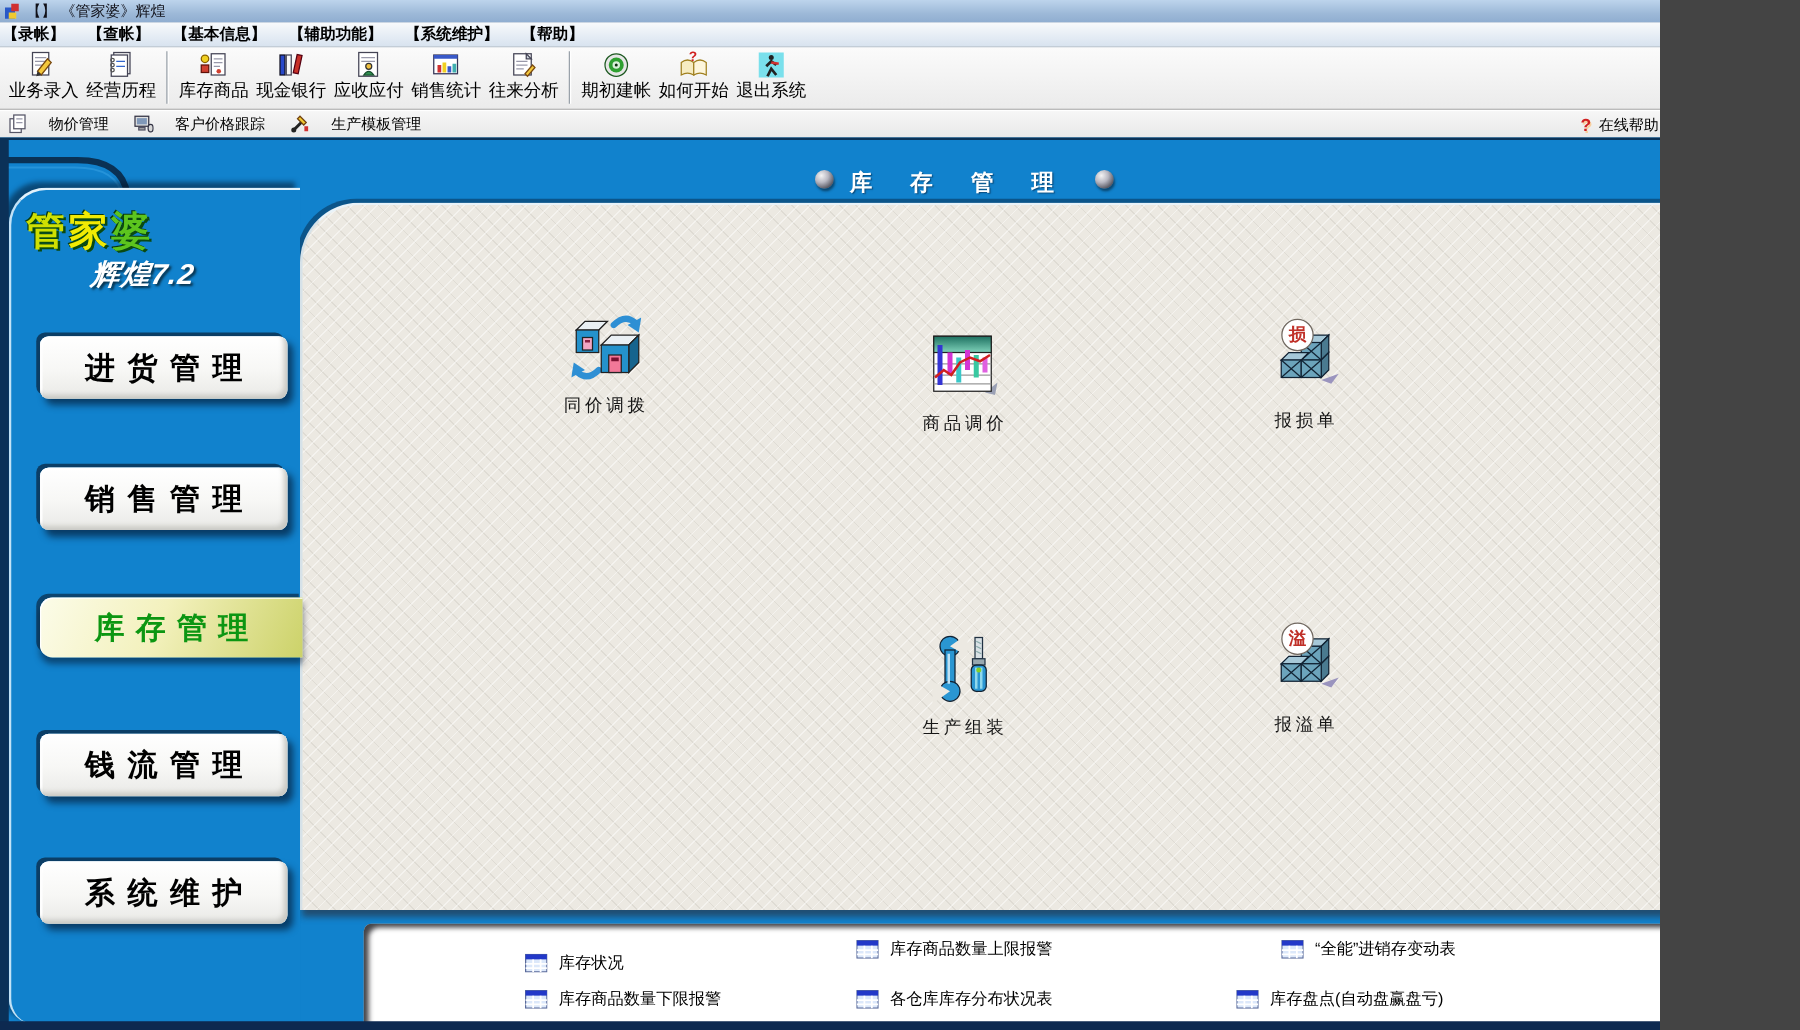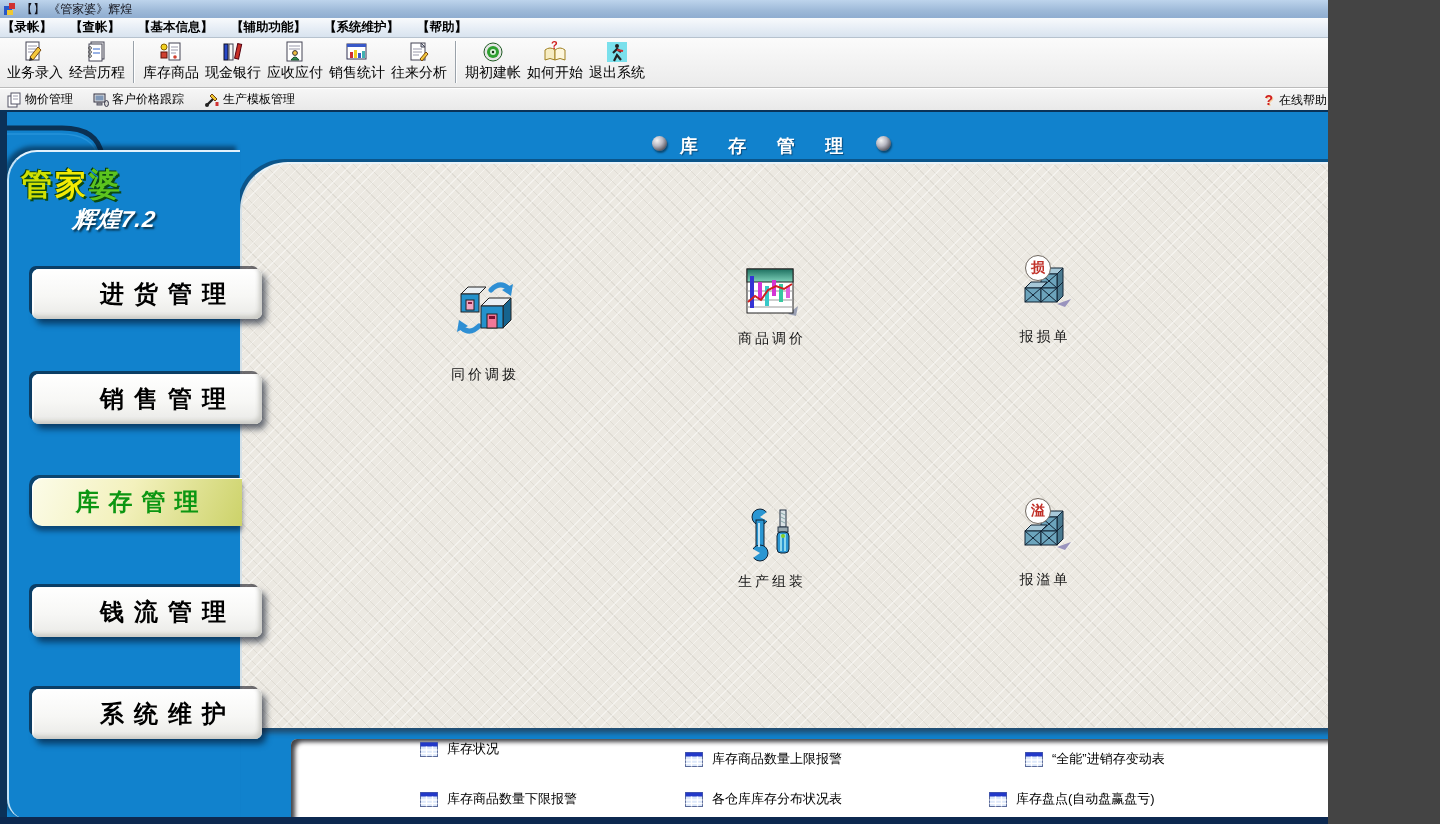--- a/index.html
+++ b/index.html
@@ -34,21 +34,21 @@
   .tb-item svg{width:24px;height:24px;}
   .tb-item .lbl{font-size:14px;line-height:16px;white-space:nowrap;}
   .tb-sep{width:0;height:42px;margin:1px 5px 0 5px;border-left:1px solid #9aa2aa;border-right:1px solid #ffffff;}
   .cube-btn{position:absolute;right:4px;top:3px;width:50px;height:44px;
     background:#e8e8e8;border:2px outset #f4f4f4;box-sizing:border-box;padding:1px;cursor:default;}
   
   .toolbar2{position:absolute;left:0;top:88px;width:1440px;height:22px;
     background:linear-gradient(#f6f6f6,#e9e9e9);
     border-top:1px solid #ffffff;box-shadow:0 -1px 0 #bbb;
     display:flex;align-items:center;padding-left:6px;box-sizing:border-box;}
-  .tb2-item{display:flex;align-items:flex-end;gap:3px;font-size:12px;margin-right:20px;white-space:nowrap;cursor:default;}
+  .tb2-item{display:flex;align-items:flex-start;gap:17px;font-size:12px;margin-right:20px;white-space:nowrap;cursor:default;}
   .tb2-right{position:absolute;right:8px;top:0;height:22px;display:flex;align-items:center;gap:6px;}
   .help-q{color:#d02020;font-weight:bold;font-size:14px;text-shadow:1px 1px 0 #f8d0a0;}
   .help-lbl{font-size:12px;}
   .chk{width:13px;height:13px;background:#fff;border:1px solid #707880;box-shadow:inset 1px 1px 2px #c8ccd0;display:flex;align-items:center;justify-content:center;}
   .chk svg{width:11px;height:11px;}
   .chk-lbl{font-size:12px;border:1px dotted #444;padding:0 1px;}
   
   .main{position:absolute;left:0;top:110px;width:1440px;height:714px;background:#1182cd;border-top:2px solid #0a3258;box-sizing:border-box;}
   .edge-left{position:absolute;left:0;top:0;width:7px;height:714px;background:#0b3158;}
   .edge-bottom{position:absolute;left:0;bottom:0;width:1440px;height:7px;background:#0d2950;}
@@ -89,21 +89,21 @@
     text-shadow:2px 2px 0 #0a4a12,-1px -1px 0 #0a3a0a;}
   .logo1 .lc0{color:#cfe002;} .logo1 .lc1{color:#f2ea04;} .logo1 .lc2{color:#5cc41e;}
   .logo2{position:absolute;left:64px;top:52px;font-size:23px;font-weight:bold;font-style:italic;color:#ffffff;
     transform:skewX(-6deg);text-shadow:2px 2px 2px #083048;letter-spacing:1px;}
   .side-btn{position:absolute;left:23px;width:198px;height:50px;
     background:linear-gradient(180deg,#ffffff 0%,#f7f7f5 55%,#e9e9e6 100%);
     border-radius:7px;display:flex;align-items:center;justify-content:center;cursor:default;
     box-shadow:-3px -3px 0 rgba(8,8,18,.55),4px 5px 6px rgba(4,14,34,.6),
                inset -3px -3px 4px #c9c9c4,inset 2px 2px 0 #ffffff;
     font-family:"Liberation Serif","DejaVu Serif",serif;font-weight:bold;font-size:24px;
-    letter-spacing:10px;text-indent:10px;color:#000;padding-left:32px;}
+    letter-spacing:10px;text-indent:10px;color:#000;}
   .side-tab{position:absolute;left:23px;width:210px;height:48px;
     background:linear-gradient(115deg,#fcfce9 0%,#f3f1bd 45%,#ccd269 100%);
     border-radius:10px 0 0 10px;display:flex;align-items:center;justify-content:center;cursor:default;
     box-shadow:-3px -3px 0 rgba(8,8,18,.5),0 5px 5px rgba(4,14,34,.5),inset 1px 1px 0 #ffffff;
     font-family:"Liberation Serif","DejaVu Serif",serif;font-weight:bold;font-size:24px;
     letter-spacing:9px;text-indent:9px;color:#0c9612;}
   .hidden-defs{position:absolute;width:0;height:0;overflow:hidden;}
 </style>
 </head>
 <body>
@@ -410,21 +410,21 @@
     <svg class="deco-curve" viewBox="0 0 300 100">
       <path d="M3,16 H62 Q98,16 102,44" fill="none" stroke="#0a3154" stroke-width="5"></path>
       <path d="M3,22 H60 Q94,22 98,46" fill="none" stroke="#2e9ade" stroke-width="1.5" opacity="0.7"></path>
     </svg>
 
     <div class="band-title">库 存 管 理</div>
     <div class="sphere s1"></div>
     <div class="sphere s2"></div>
 
     <div class="content">
-      <div class="cell" style="left:173px;top:116px;gap:20px;">
+      <div class="cell" style="left:173px;top:86px;">
         <div class="icon-wrap"><svg>
               <use href="#sym-transfer-same"></use>
             </svg></div>
         <span class="lbl">同价调拨</span>
       </div>
       <div class="cell" style="left:460px;top:100px;">
         <div class="icon-wrap"><svg>
               <use href="#sym-chart"></use>
             </svg></div>
         <span class="lbl">商品调价</span>
@@ -449,21 +449,21 @@
           <svg>
               <use href="#sym-crates"></use>
             </svg>
           <span class="badge">溢</span>
         </div>
         <span class="lbl">报溢单</span>
       </div>
     </div>
 
     <div class="links">
-      <div class="link" style="left:129px;top:1px;">
+      <div class="link" style="left:129px;top:22px;">
         <svg>
             <use href="#sym-table"></use>
           </svg>
         <span>库存状况</span>
       </div>
       <div class="link" style="left:394px;top:11px;">
         <svg>
             <use href="#sym-table"></use>
           </svg>
         <span>库存商品数量上限报警</span>

